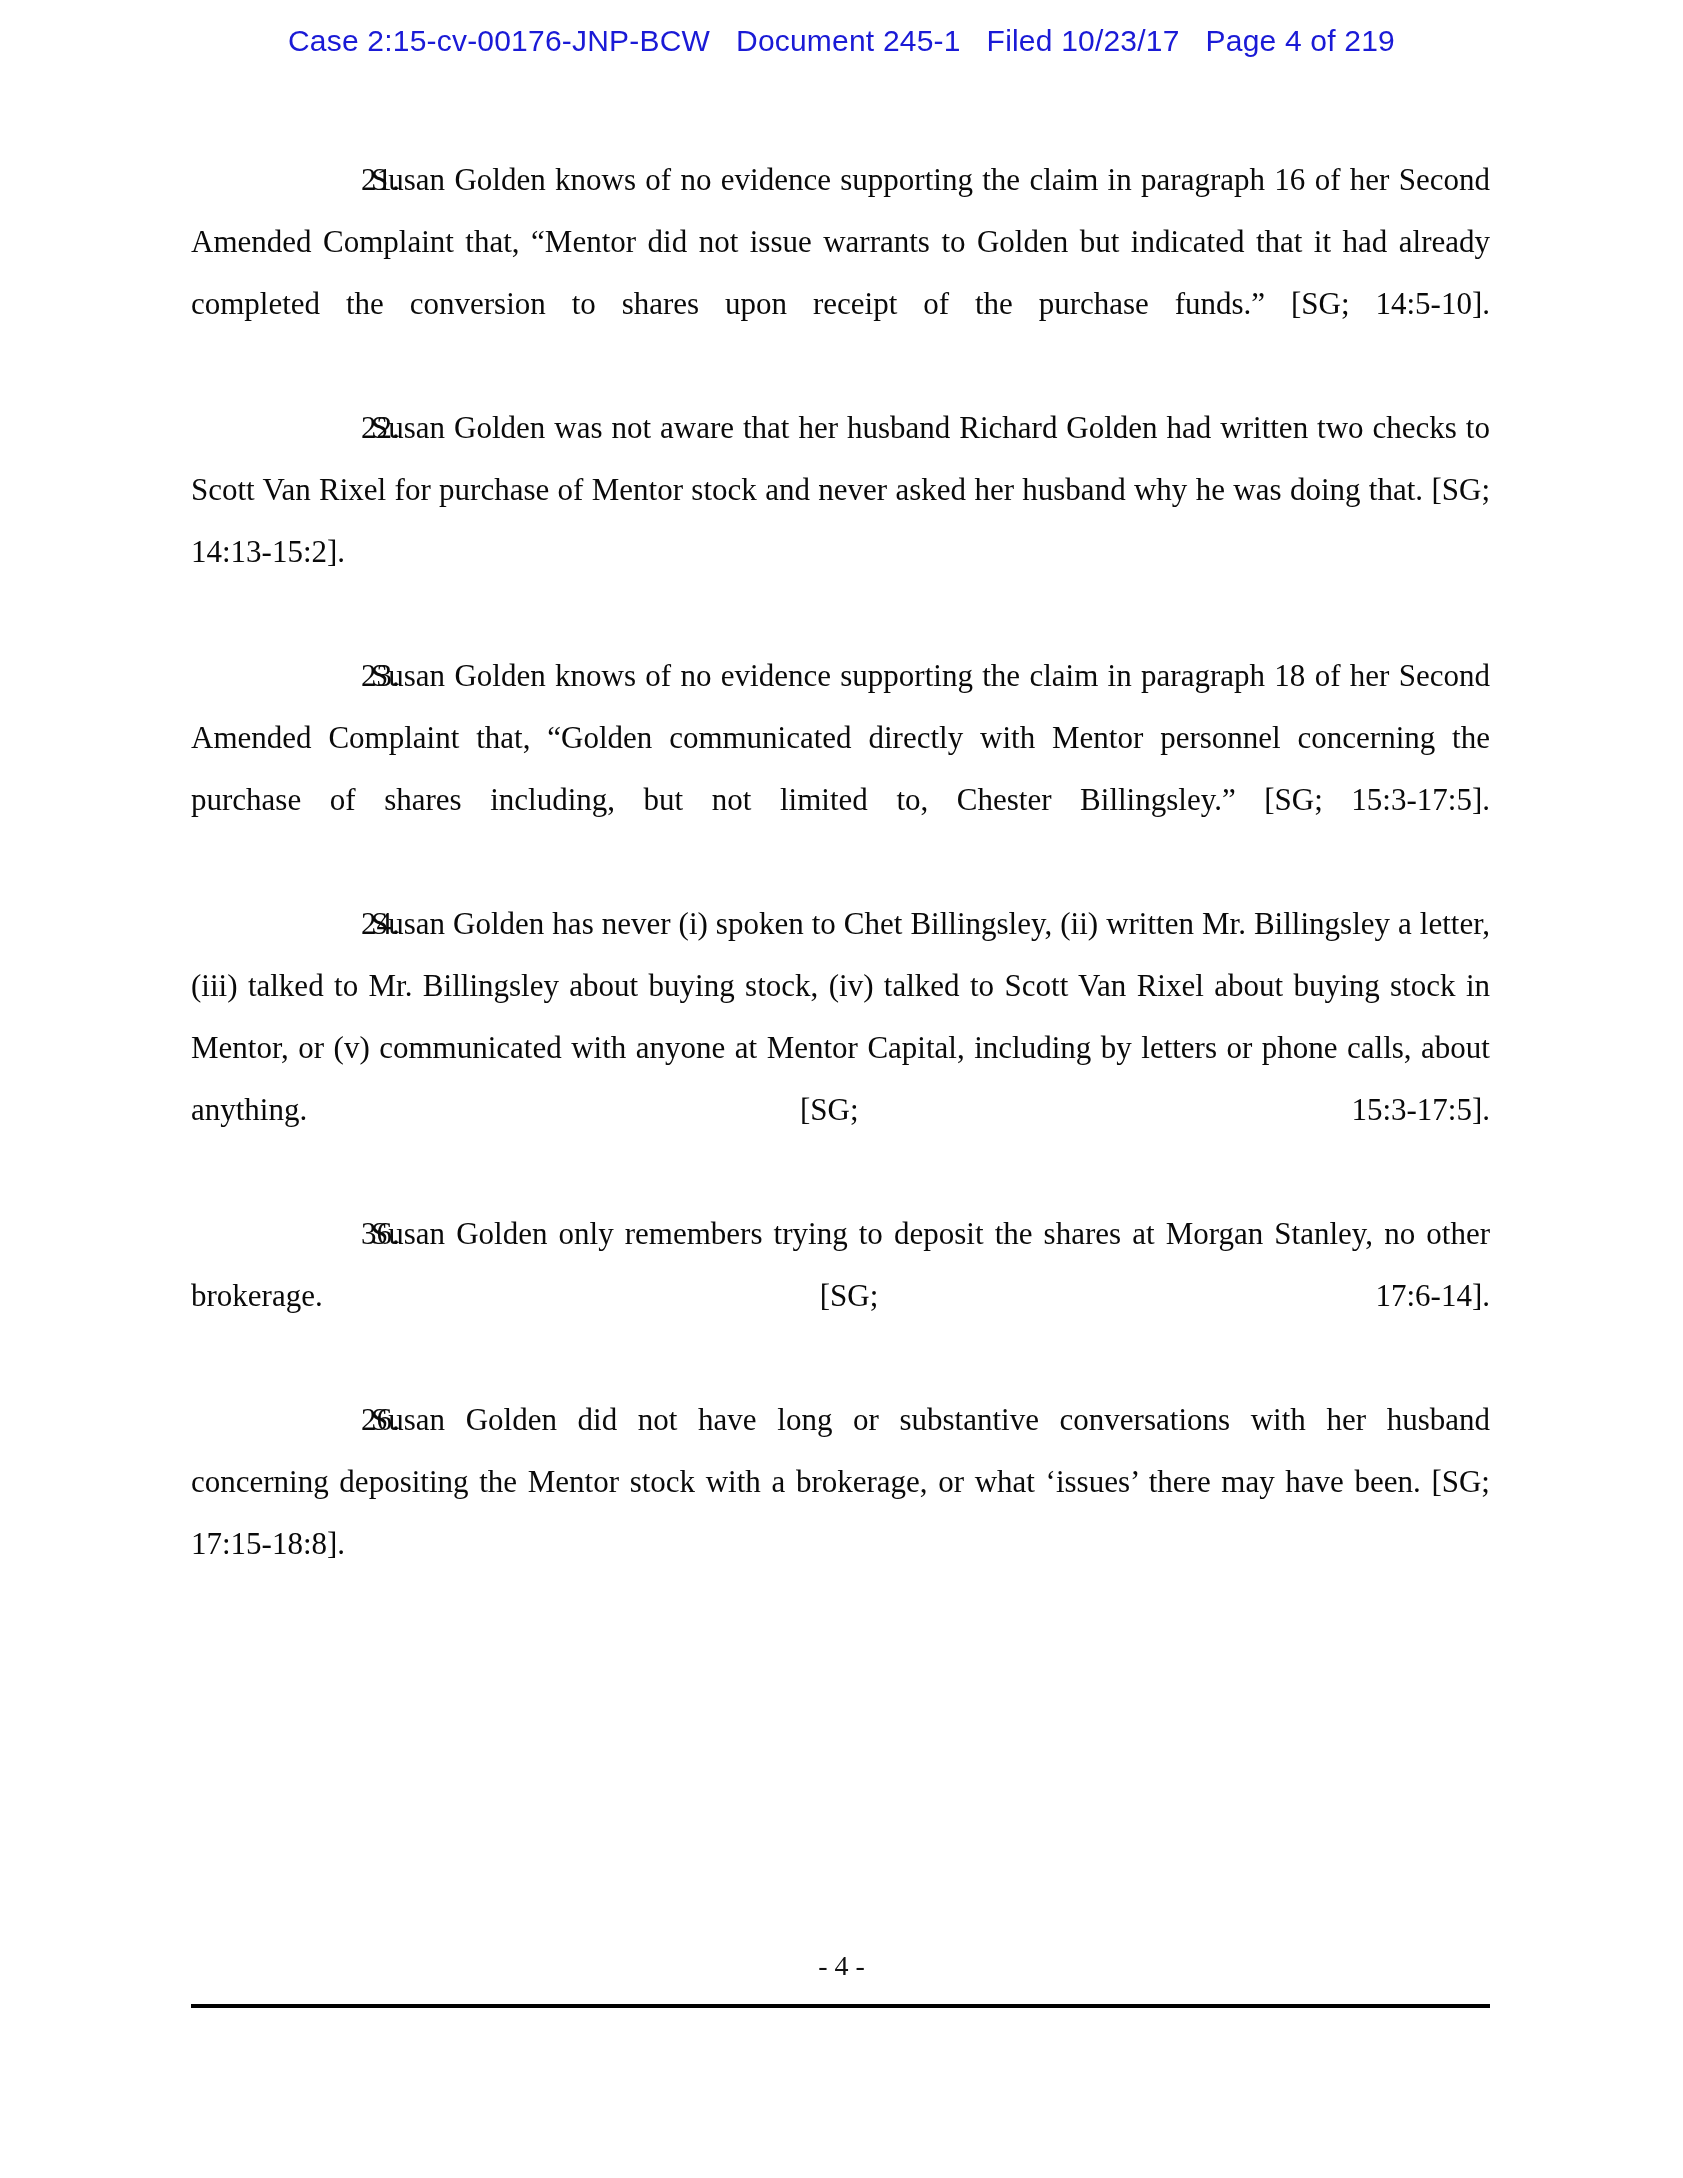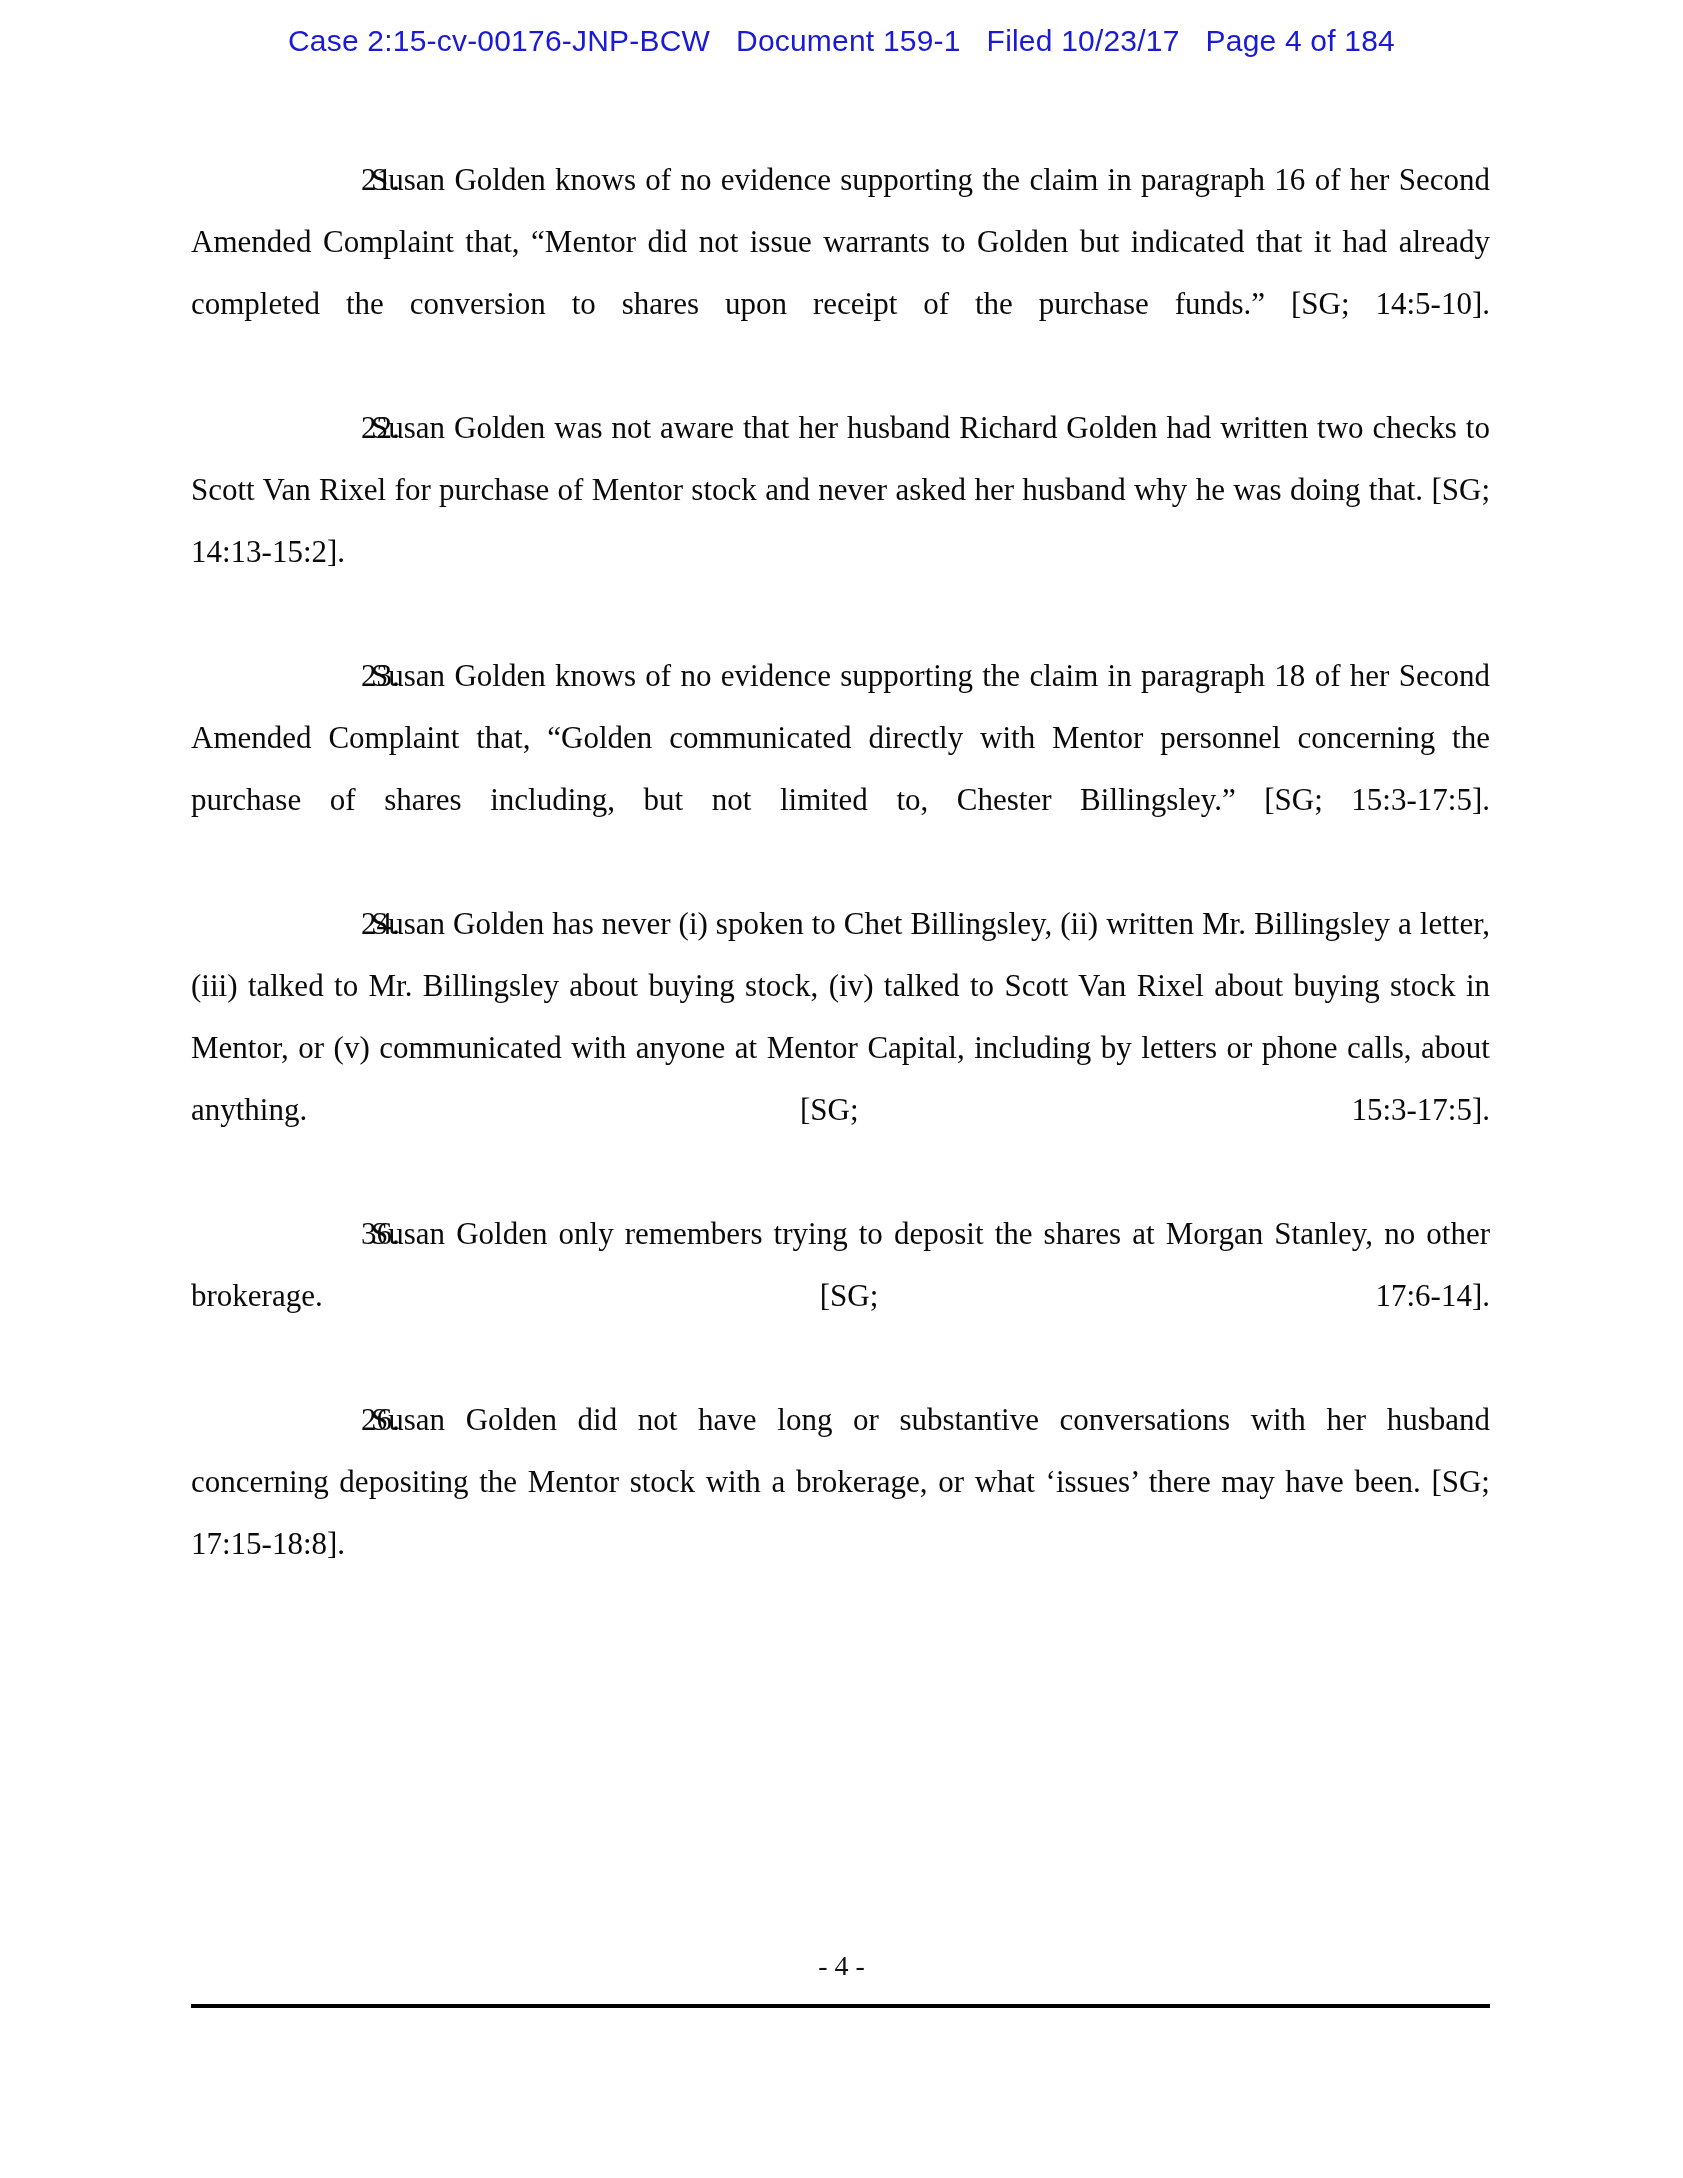--- a/index.html
+++ b/index.html
@@ -111,21 +111,21 @@
   .footer-title .line2 {
     display: block;
   }
 </style>
 </head>
 <body>
 
 <div class="page">
 
   <div class="ecf-header">
-    <span class="seg">Case 2:15-cv-00176-JNP-BCW</span><span class="ecf-gap-lg"></span><span class="seg">Document 159-1</span><span class="ecf-gap-lg"></span><span class="seg">Filed 10/23/17</span><span class="ecf-gap-lg"></span><span class="seg">Page 4 of 184</span>
+    <span class="seg">Case 2:15-cv-00176-JNP-BCW</span><span class="ecf-gap-lg"></span><span class="seg">Document 245-1</span><span class="ecf-gap-lg"></span><span class="seg">Filed 10/23/17</span><span class="ecf-gap-lg"></span><span class="seg">Page 4 of 219</span>
   </div>
 
   <div class="body-block">
 
 
 
     <p class="claim"><span class="num">21.</span><span>Susan Golden knows of no evidence supporting the claim in paragraph 16 of her Second Amended Complaint that, “Mentor did not issue warrants to Golden but indicated that it had already completed the conversion to shares upon receipt of the purchase funds.”  [SG; 14:5-10].</span></p>
 
     <p class="claim"><span class="num">22.</span><span>Susan Golden was not aware that her husband Richard Golden had written two checks to Scott Van Rixel for purchase of Mentor stock and never asked her husband why he was doing that.  [SG; 14:13-15:2].</span></p>
 

